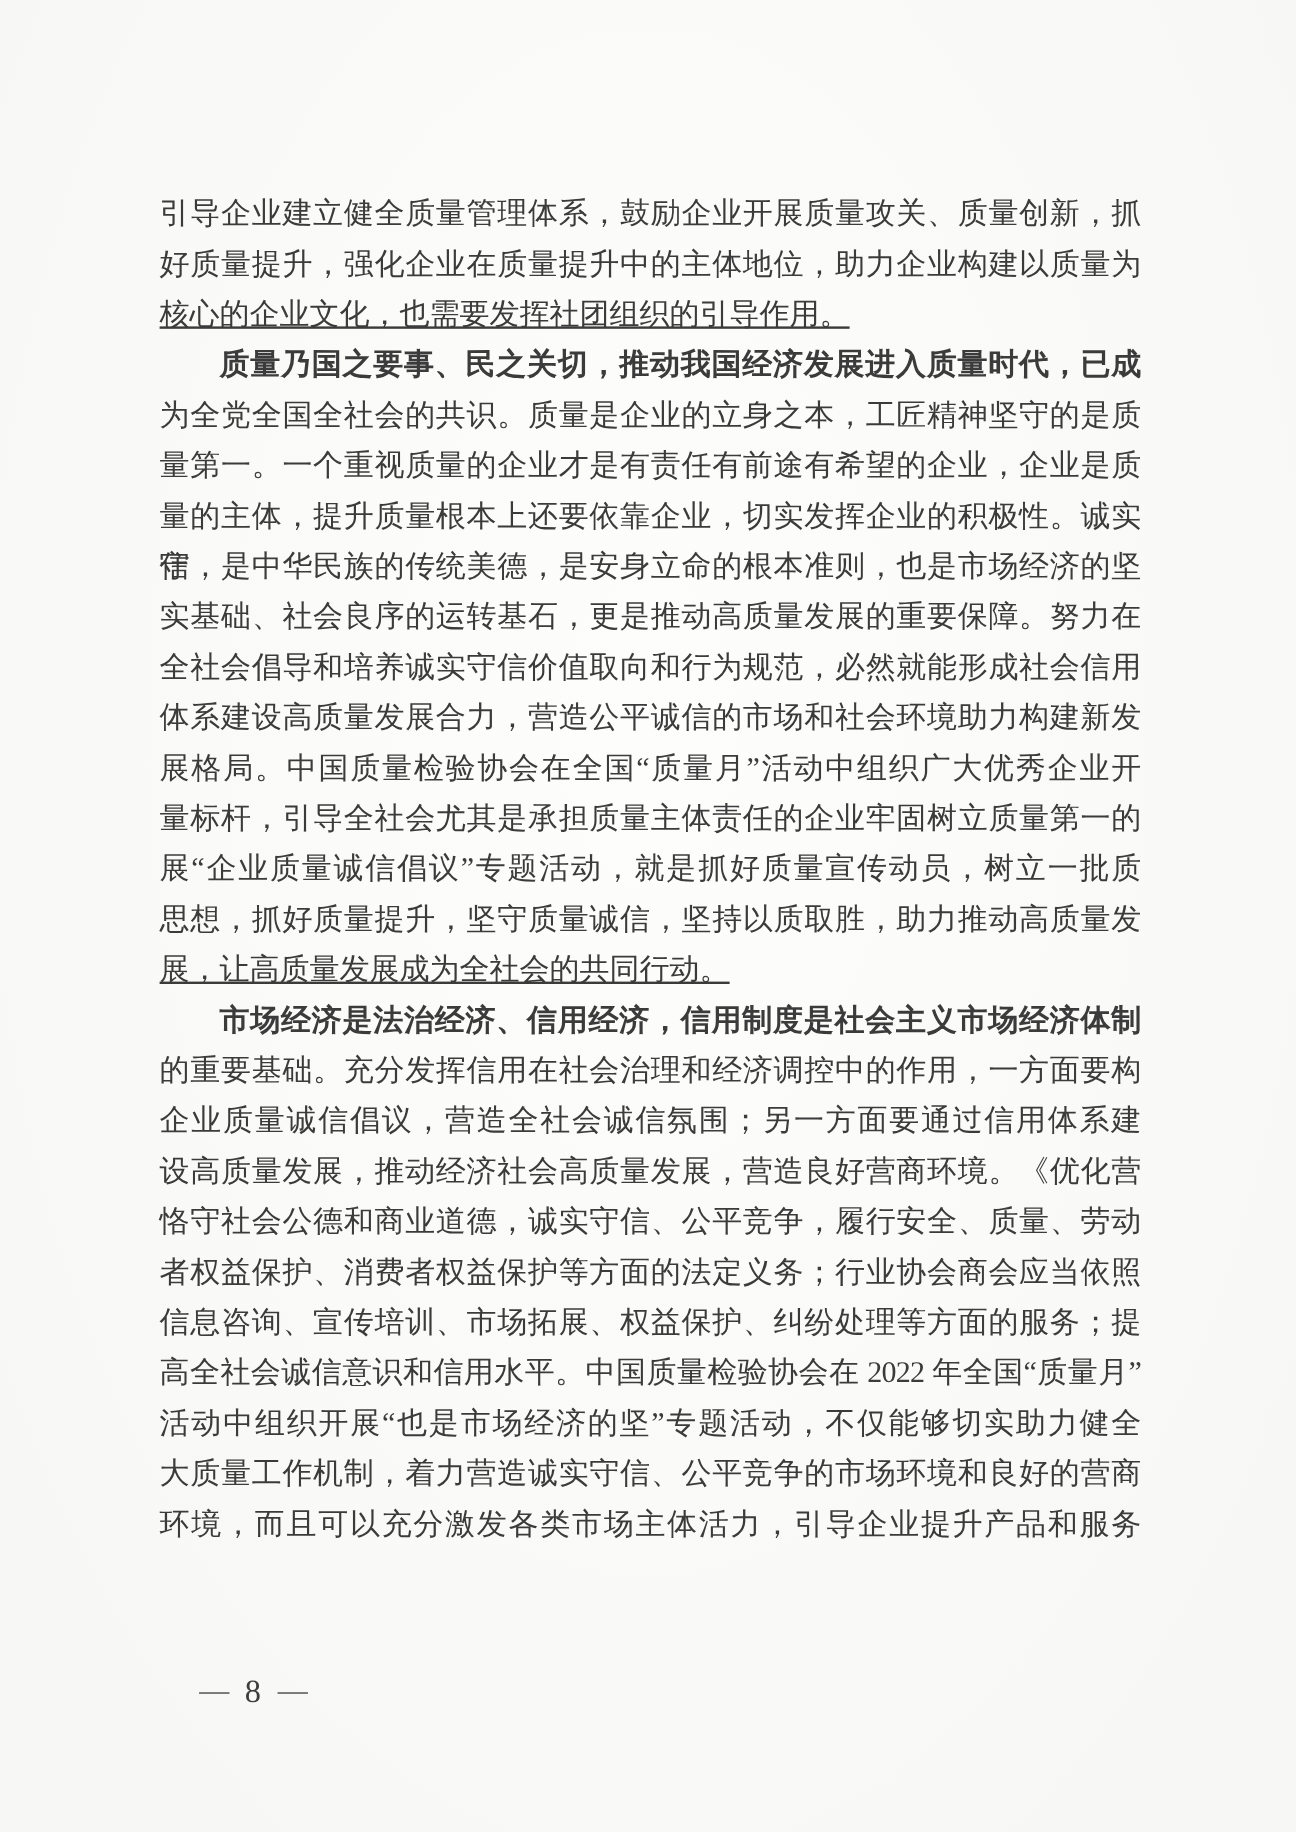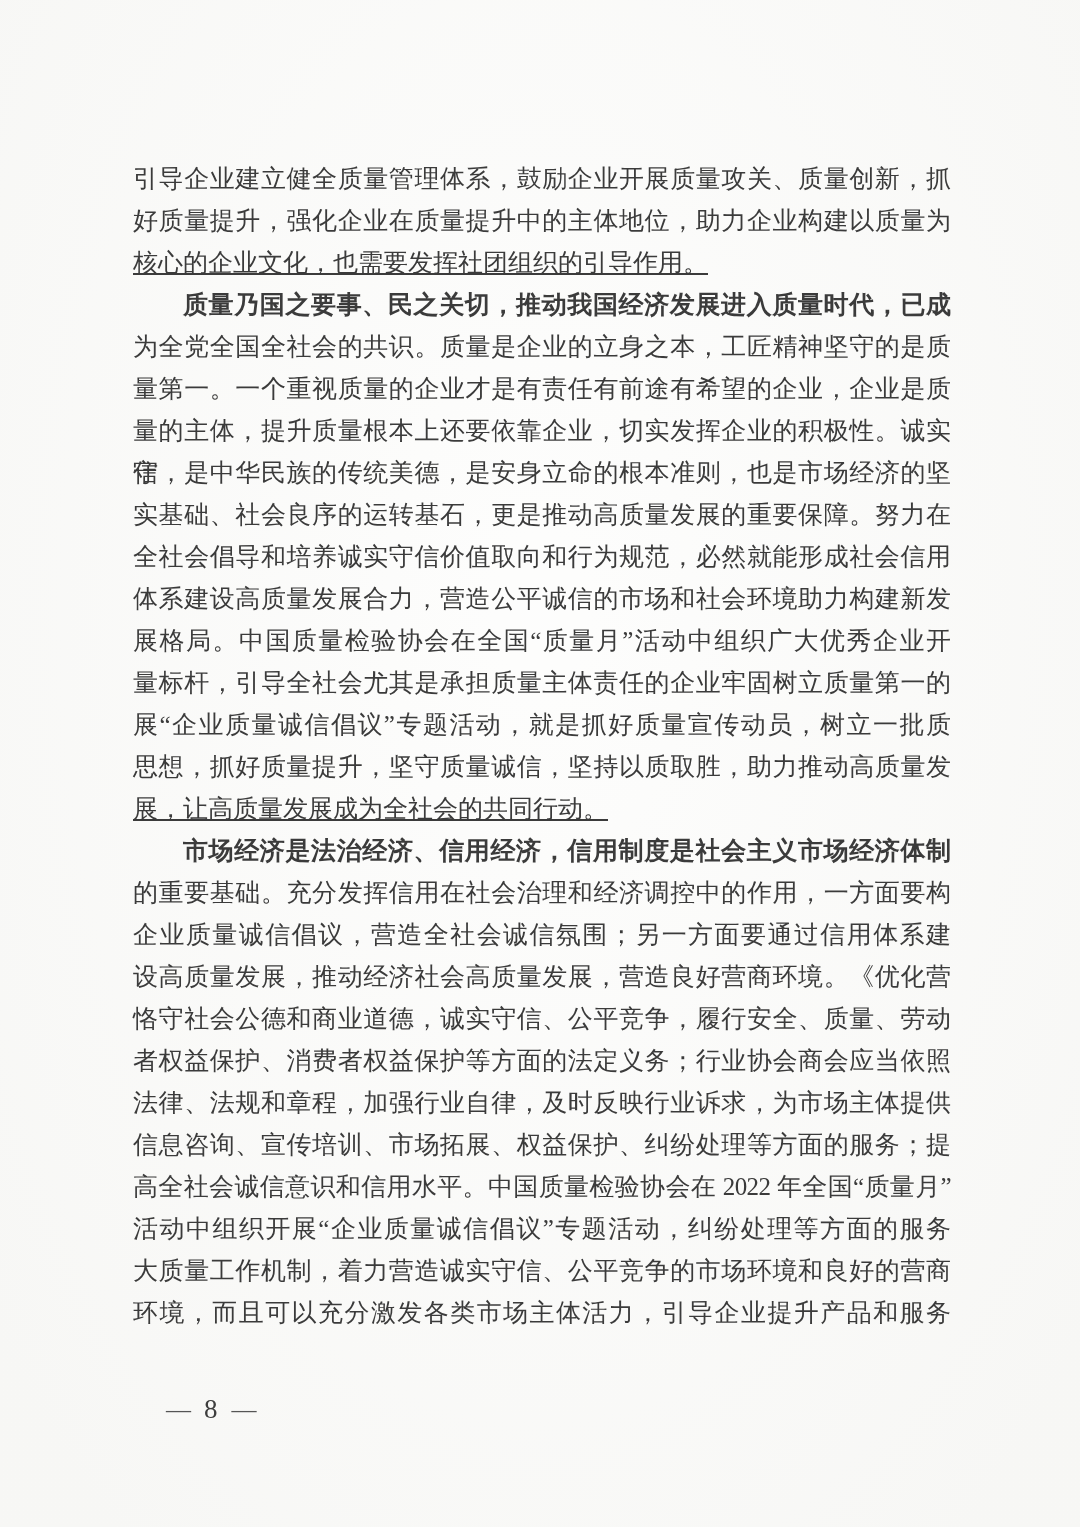--- a/index.html
+++ b/index.html
@@ -97,24 +97,23 @@
       <div class="line end">展，让高质量发展成为全社会的共同行动。</div>
     </section>
 
     <section>
       <div class="line indent">市场经济是法治经济、信用经济，信用制度是社会主义市场经济体制</div>
       <div class="line">的重要基础。充分发挥信用在社会治理和经济调控中的作用，一方面要构</div>
       <div class="line">企业质量诚信倡议，营造全社会诚信氛围；另一方面要通过信用体系建</div>
       <div class="line">设高质量发展，推动经济社会高质量发展，营造良好营商环境。《优化营</div>
       <div class="line">恪守社会公德和商业道德，诚实守信、公平竞争，履行安全、质量、劳动</div>
       <div class="line">者权益保护、消费者权益保护等方面的法定义务；行业协会商会应当依照</div>
-      <div class="line">法律、法规和章程，加强行业自律，及时反映行业诉求，为市场主体提供</div>
       <div class="line">信息咨询、宣传培训、市场拓展、权益保护、纠纷处理等方面的服务；提</div>
       <div class="line tight">高全社会诚信意识和信用水平。中国质量检验协会在 2022 年全国“质量月”</div>
-      <div class="line">活动中组织开展“企业质量诚信倡议”专题活动，纠纷处理等方面的服务</div>
+      <div class="line">活动中组织开展“也是市场经济的坚”专题活动，不仅能够切实助力健全</div>
       <div class="line">大质量工作机制，着力营造诚实守信、公平竞争的市场环境和良好的营商</div>
       <div class="line">环境，而且可以充分激发各类市场主体活力，引导企业提升产品和服务</div>
     </section>
 
   </main>
 
   <footer class="page-footer">
     <span class="dash">—</span>
     <span class="page-num">8</span>
     <span class="dash">—</span>

